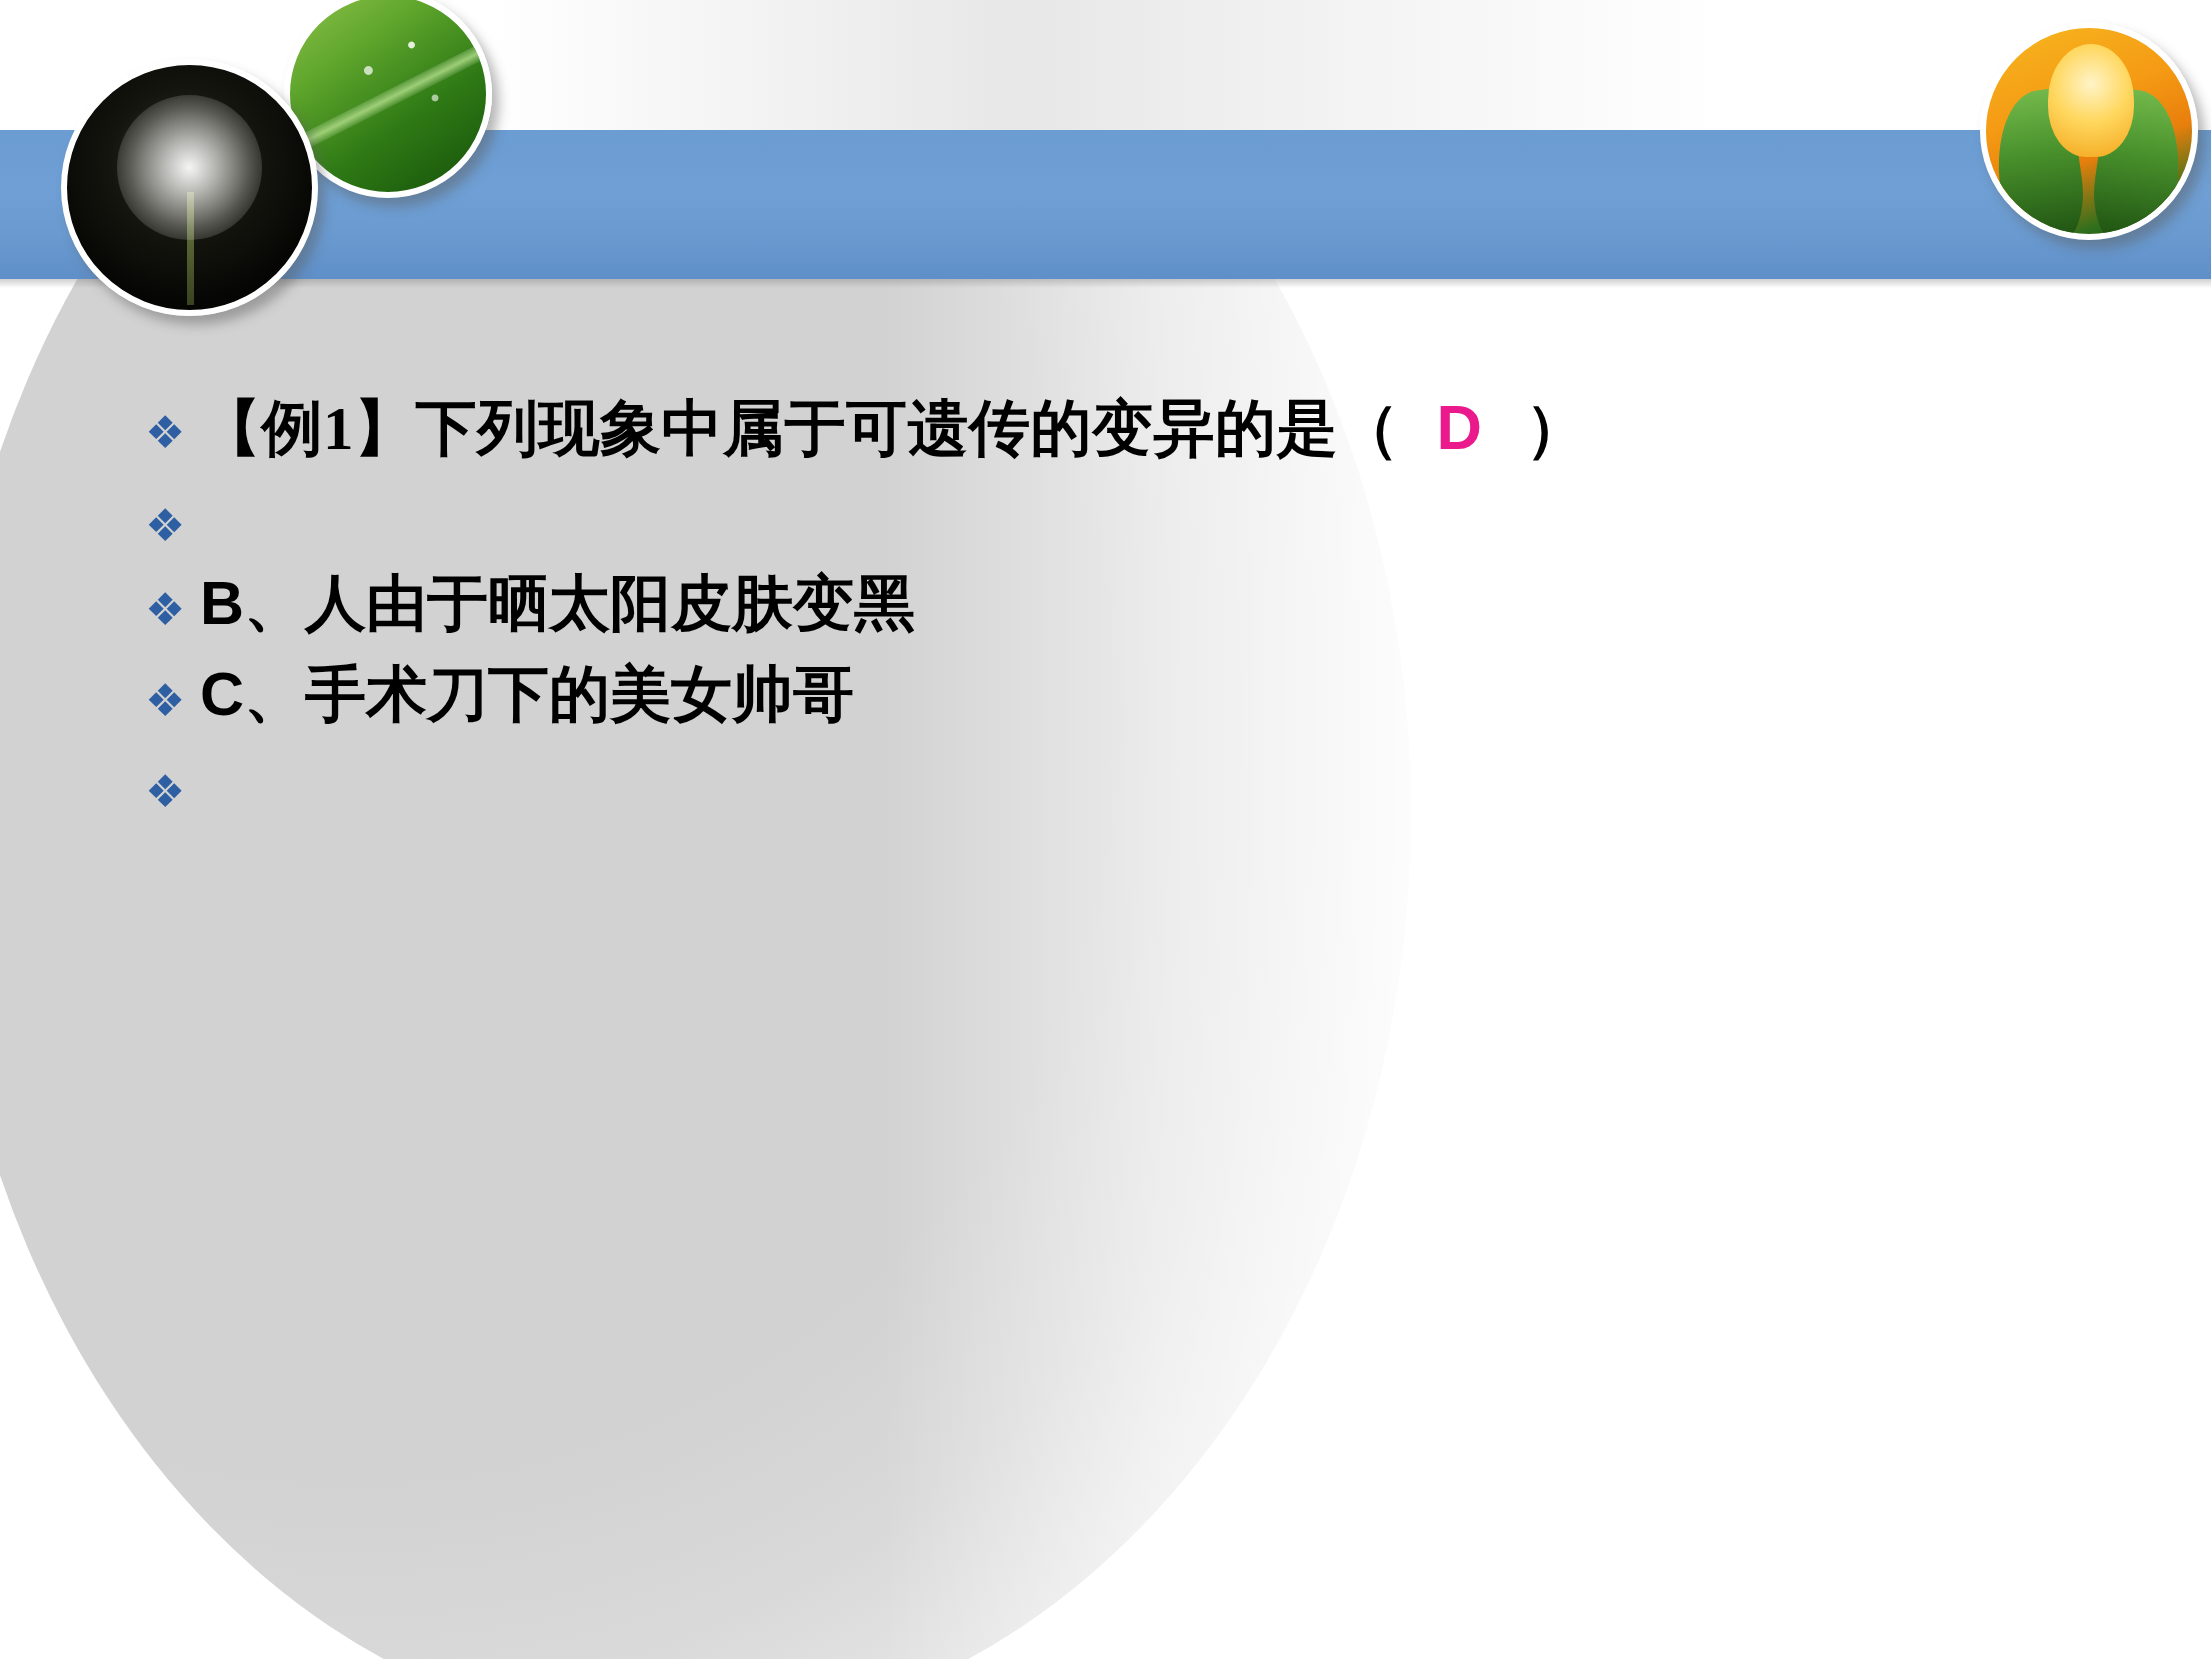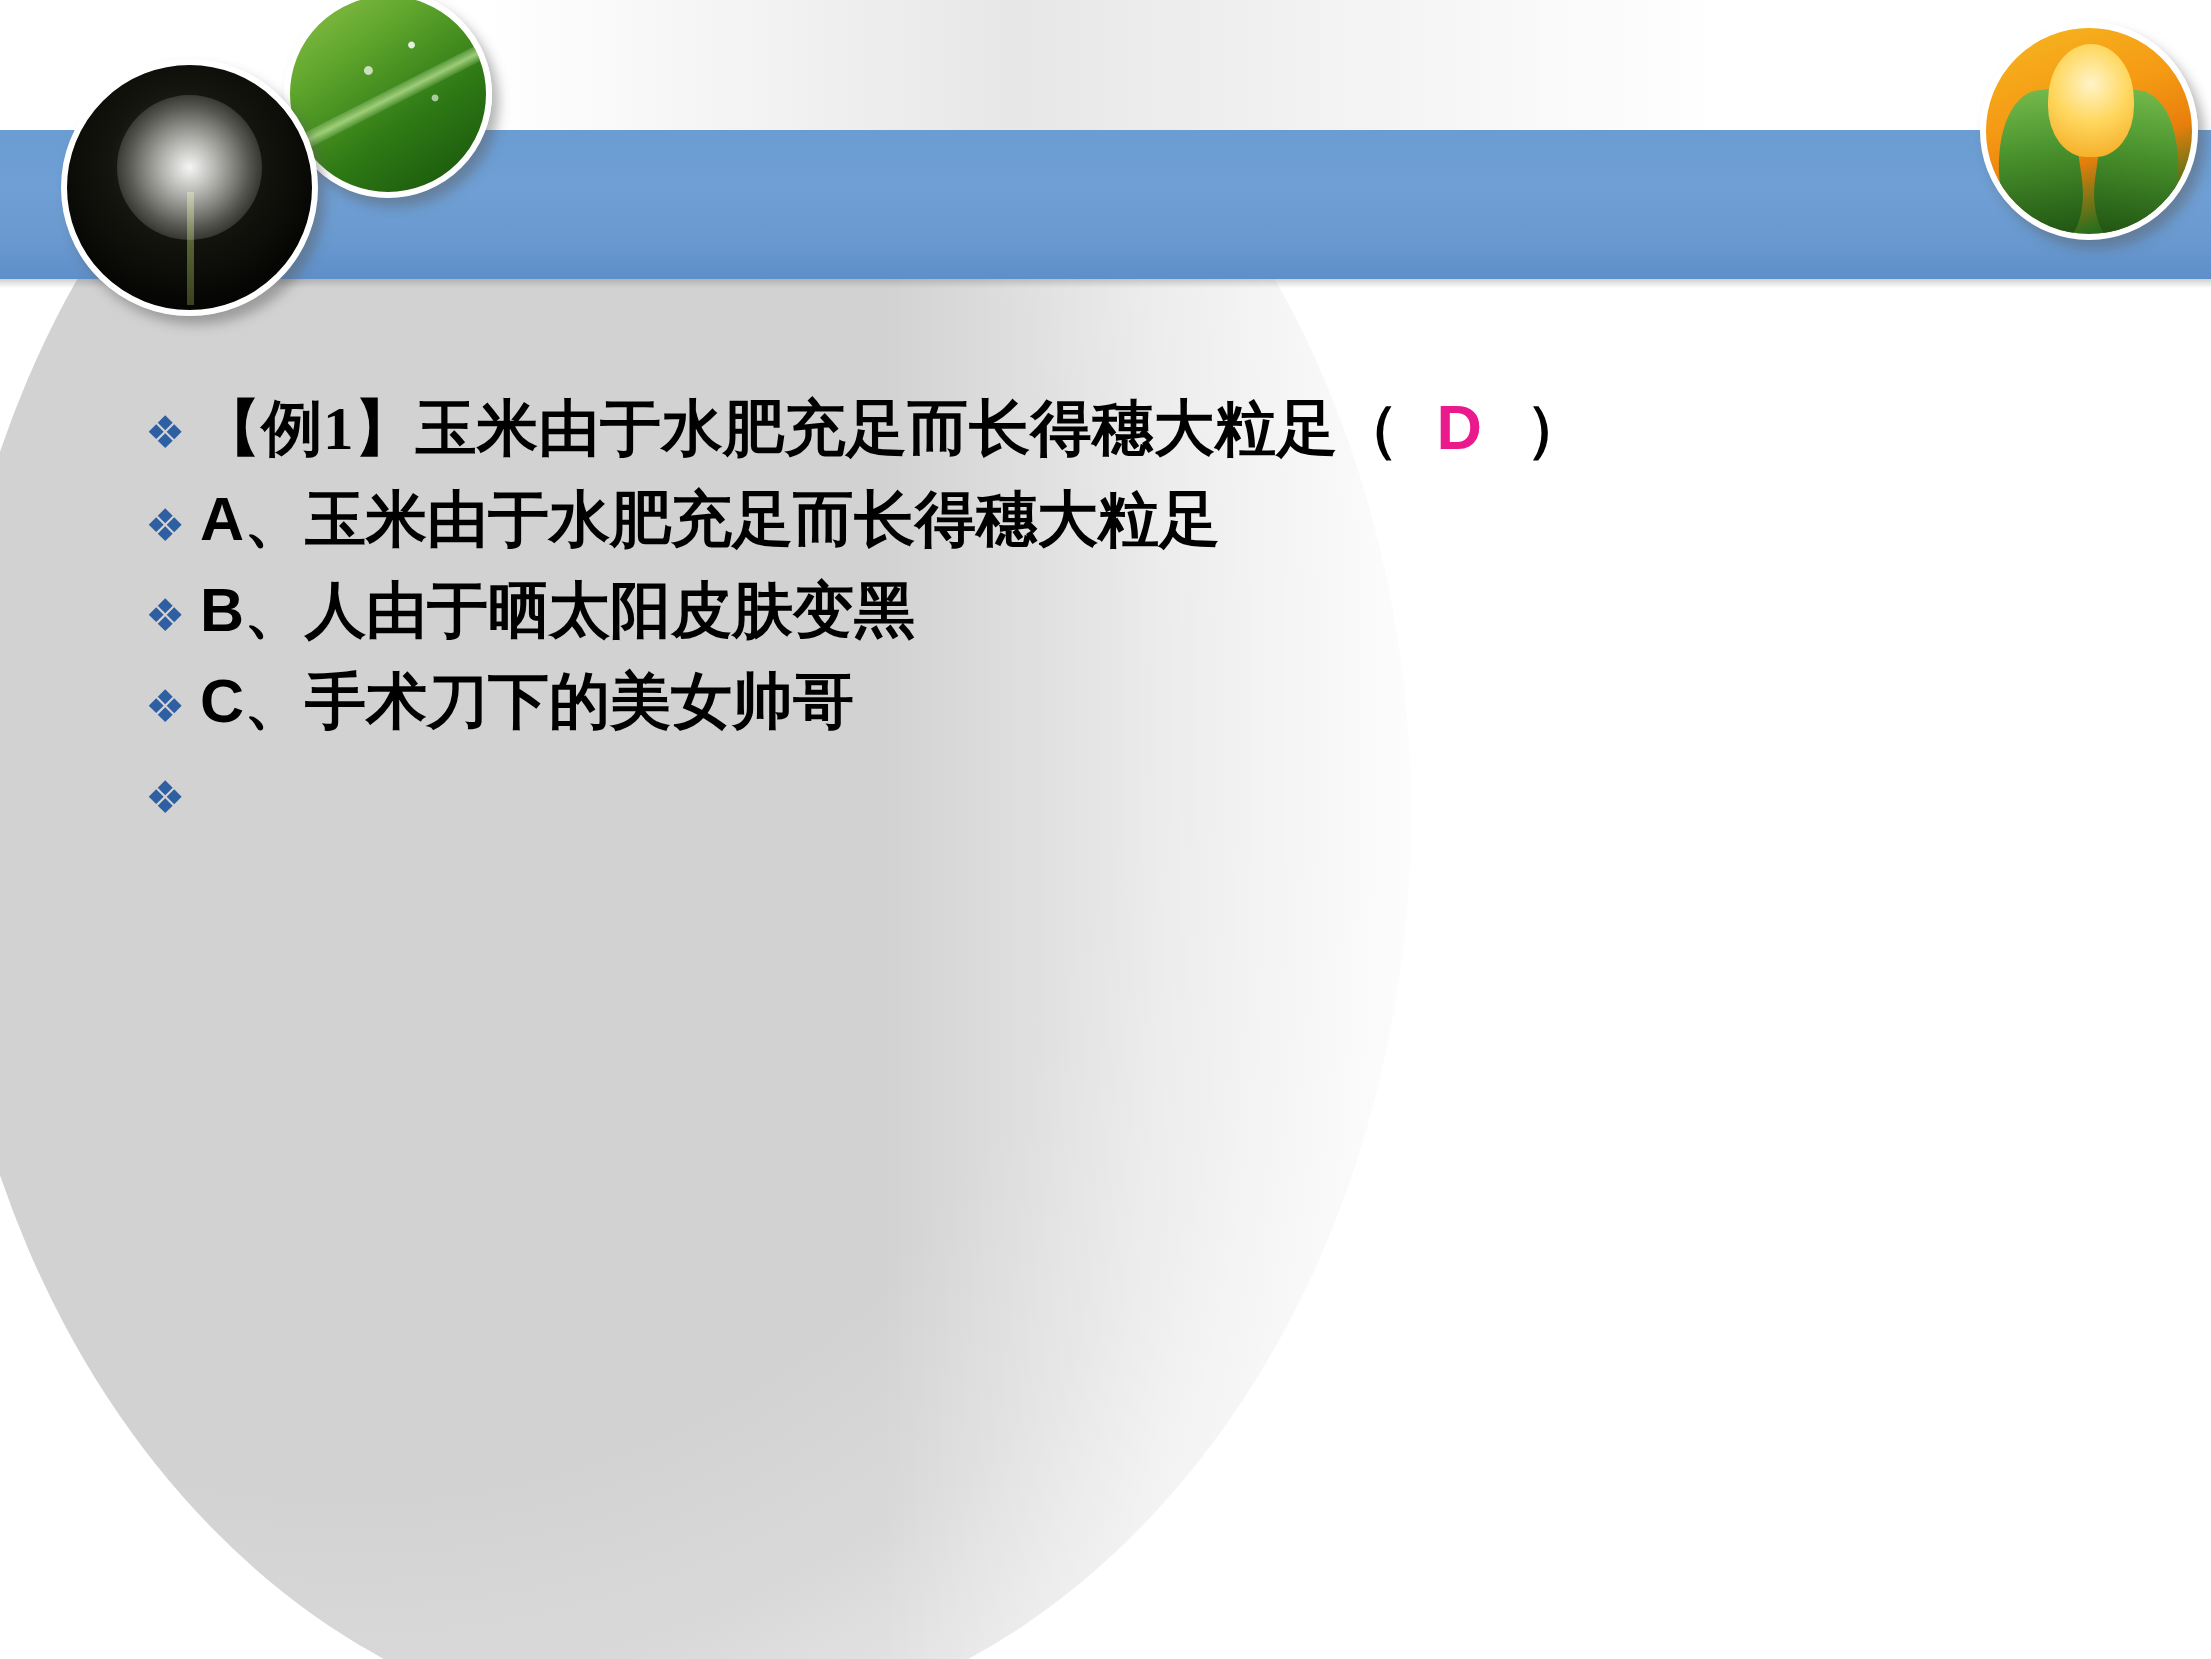--- a/index.html
+++ b/index.html
@@ -223,26 +223,25 @@
       <div class="tulip-leaf-a"></div>
       <div class="tulip-leaf-b"></div>
       <div class="tulip-petal"></div>
     </div>
   </div>
 
   <div class="content">
 
     <div class="bullet-row q-row">
       <span class="bullet-mark">❖</span>
-      <span class="bullet-text"><span>【例1】玉米由于水肥充足而长得穗大粒足（</span><span class="answer">D</span><span>）</span></span>
-    </div>
-
-    <div class="bullet-row">
-      <span class="bullet-mark">❖</span>
-      <span class="bullet-text"><span class="opt-letter">A</span><span>、玉米由于水肥充足而长得穗大粒足</span></span>
+      <span class="bullet-text"><span>【例1】下列现象中属于可遗传的变异的是（</span><span class="answer">D</span><span>）</span></span>
+    </div>
+
+    <div class="bullet-row">
+      <span class="bullet-mark">❖</span>
     </div>
 
     <div class="bullet-row">
       <span class="bullet-mark">❖</span>
       <span class="bullet-text"><span class="opt-letter">B</span><span>、人由于晒太阳皮肤变黑</span></span>
     </div>
 
     <div class="bullet-row">
       <span class="bullet-mark">❖</span>
       <span class="bullet-text"><span class="opt-letter">C</span><span>、手术刀下的美女帅哥</span></span>

